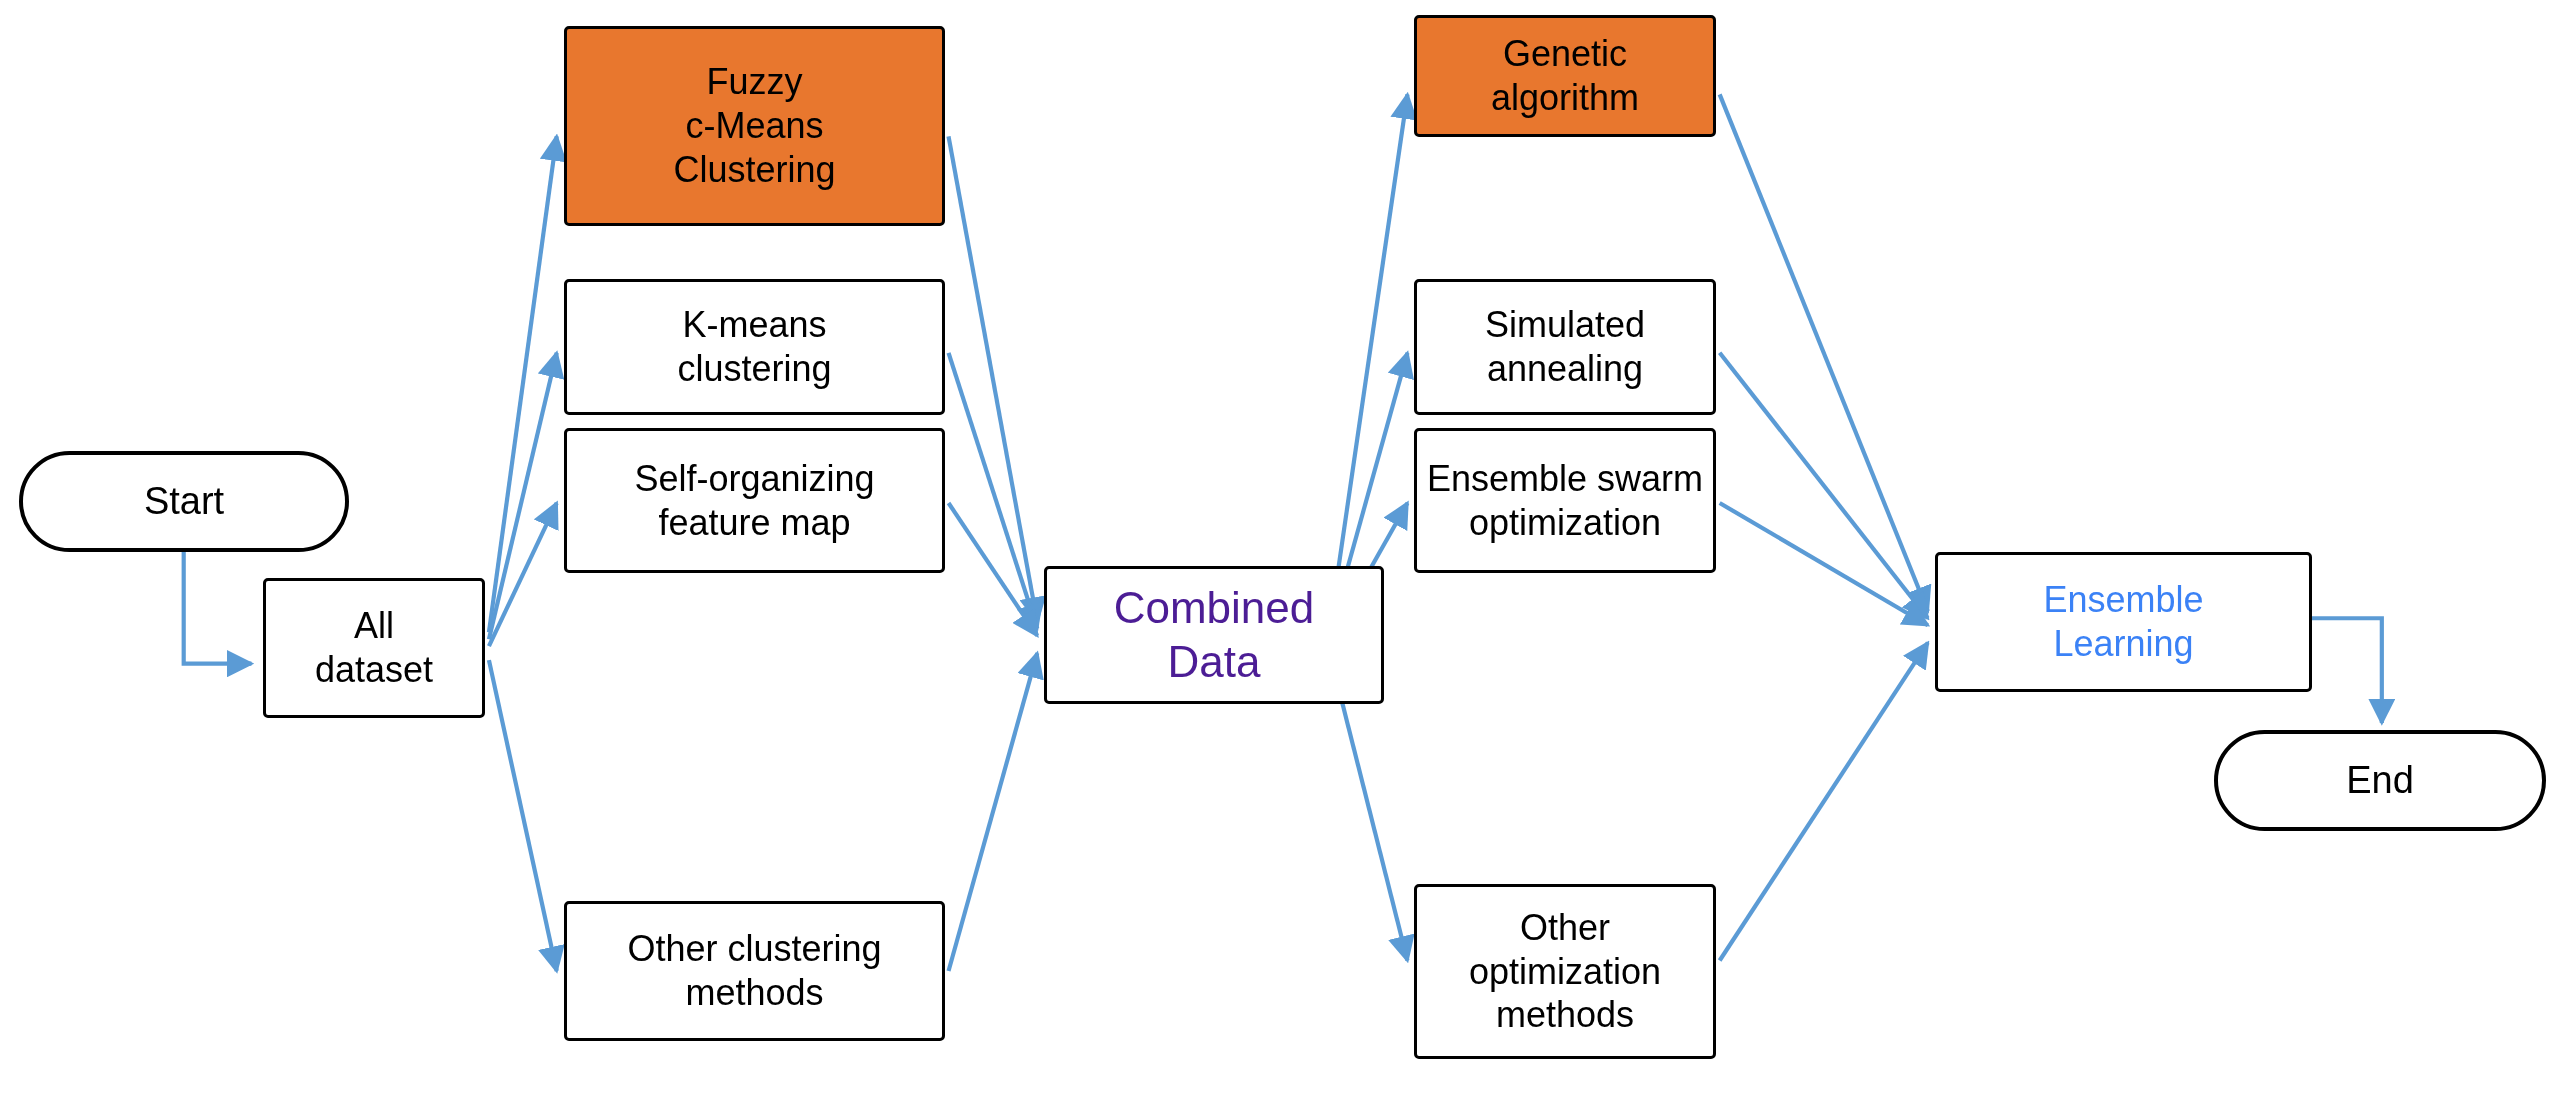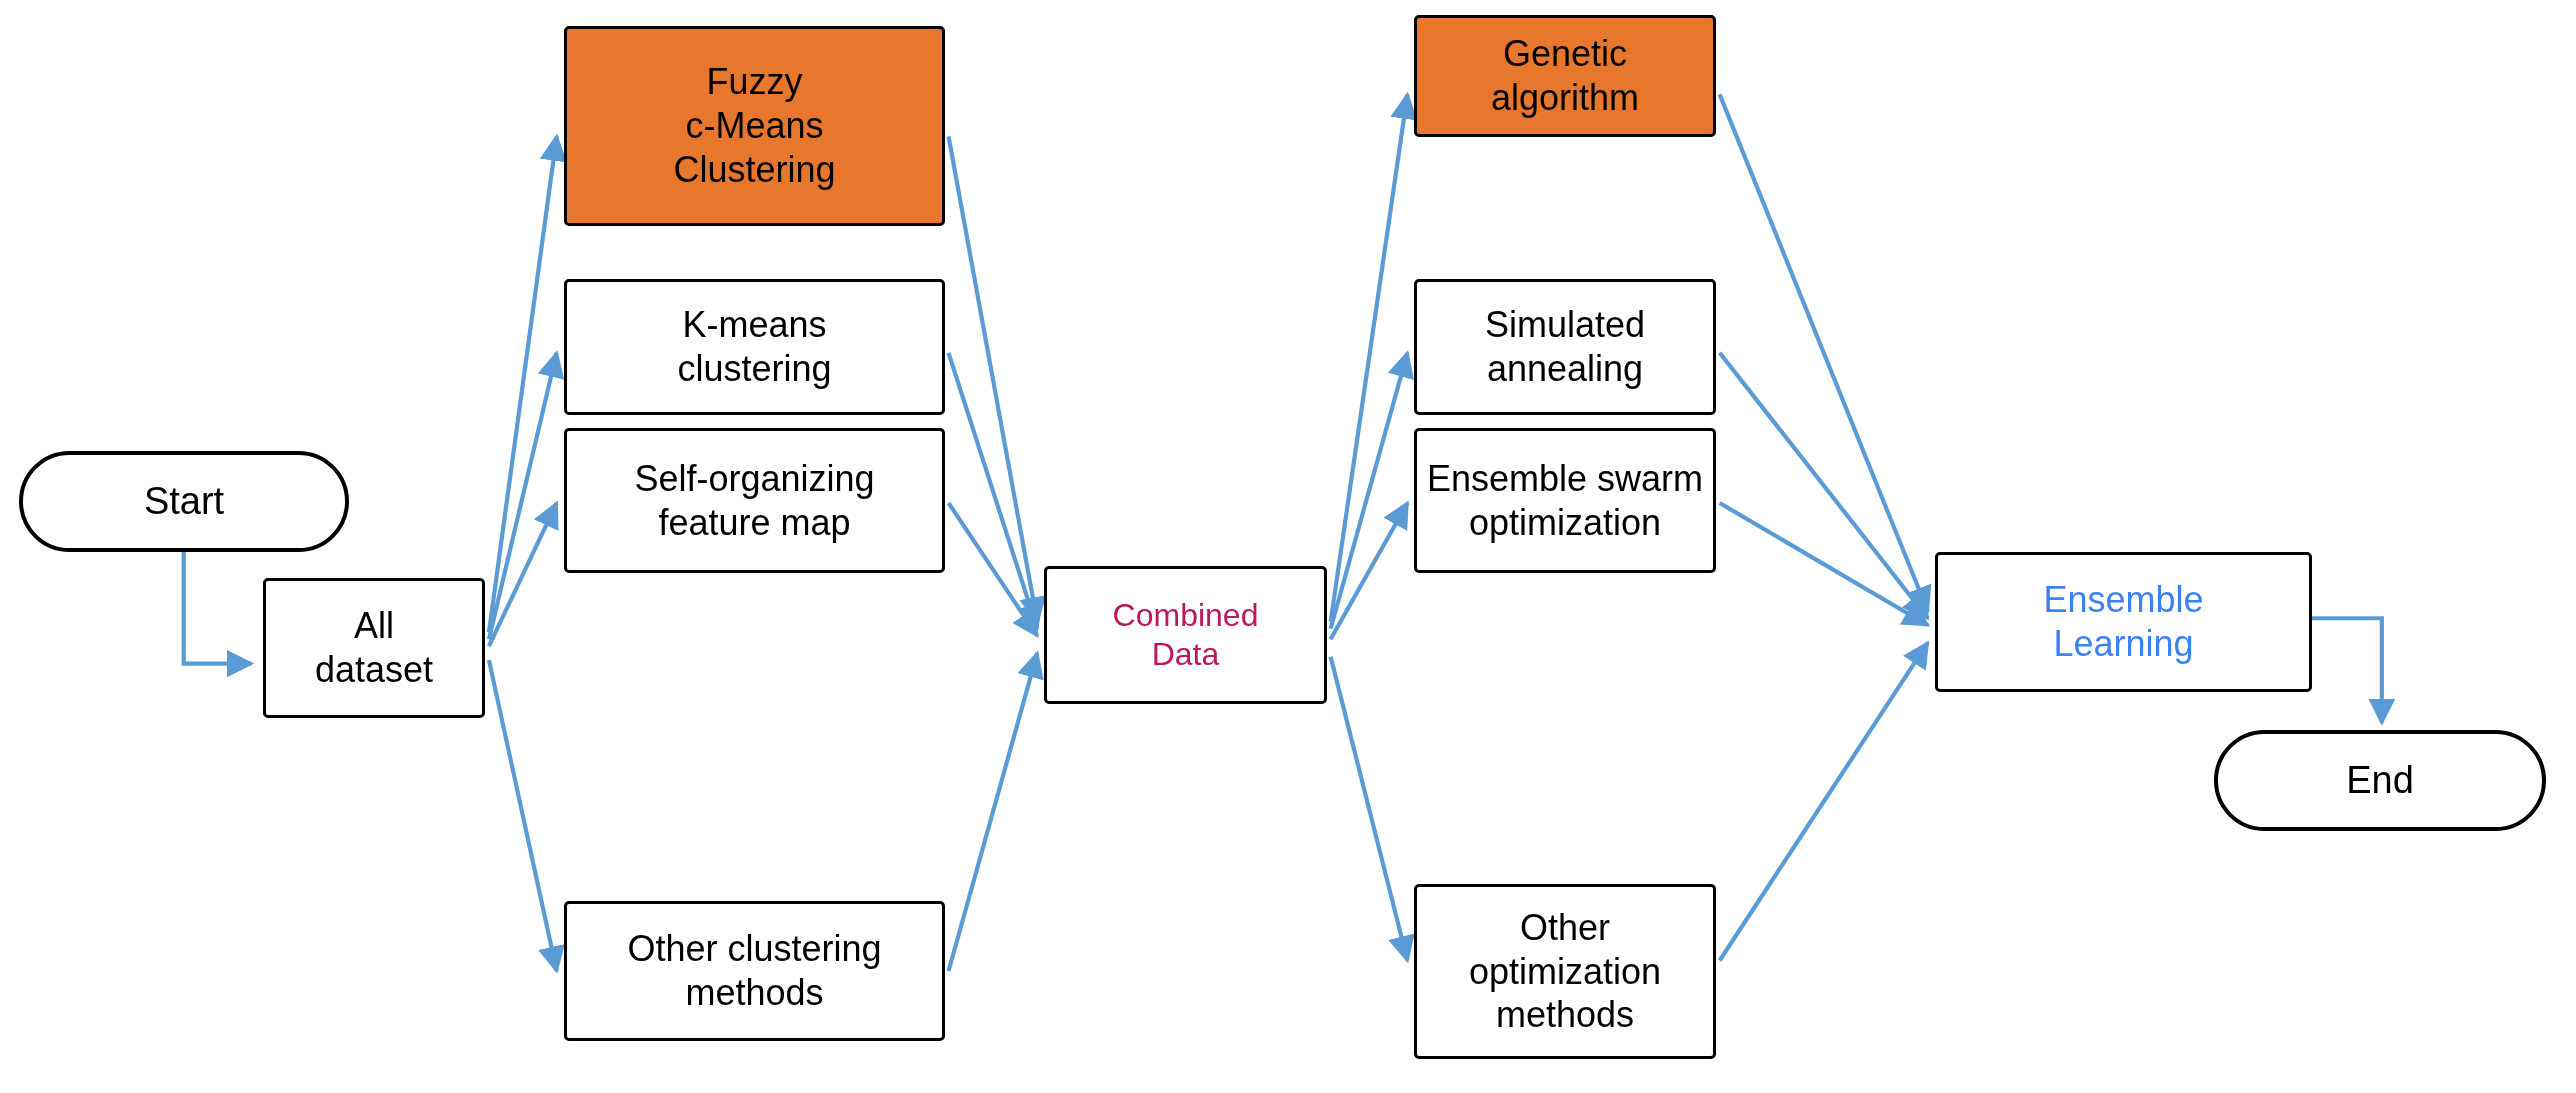--- a/index.html
+++ b/index.html
@@ -114,21 +114,21 @@
   <div class="node process" style="left: 564px; top: 428px; width: 381px; height: 145px; font-size: 36px; background: rgb(255, 255, 255); border-color: rgb(0, 0, 0); color: rgb(0, 0, 0); text-align: center;">
     <span class="label">Self-organizing
 feature map</span>
   </div>
 
   <div class="node process" style="left: 564px; top: 901px; width: 381px; height: 140px; font-size: 36px; background: rgb(255, 255, 255); border-color: rgb(0, 0, 0); color: rgb(0, 0, 0); text-align: center;">
     <span class="label">Other clustering
 methods</span>
   </div>
 
-  <div class="node process" style="left: 1044px; top: 566px; width: 283px; height: 138px; font-size: 32px; background: rgb(255, 255, 255); border-color: rgb(0, 0, 0); color: #be185d;">
+  <div class="node process" style="left: 1044px; top: 566px; width: 340px; height: 138px; font-size: 44px; background: rgb(255, 255, 255); border-color: rgb(0, 0, 0); color: #4c1d95;">
     <span class="label">Combined
 Data</span>
   </div>
 
   <div class="node process accent" style="left: 1414px; top: 15.4px; width: 302px; height: 122px; font-size: 36px; background: rgb(232, 119, 46); border-color: rgb(0, 0, 0); color: rgb(0, 0, 0);">
     <span class="label">Genetic
 algorithm</span>
   </div>
 
   <div class="node process" style="left: 1414px; top: 279px; width: 302px; height: 136px; font-size: 36px; background: rgb(255, 255, 255); border-color: rgb(0, 0, 0); color: rgb(0, 0, 0);">

